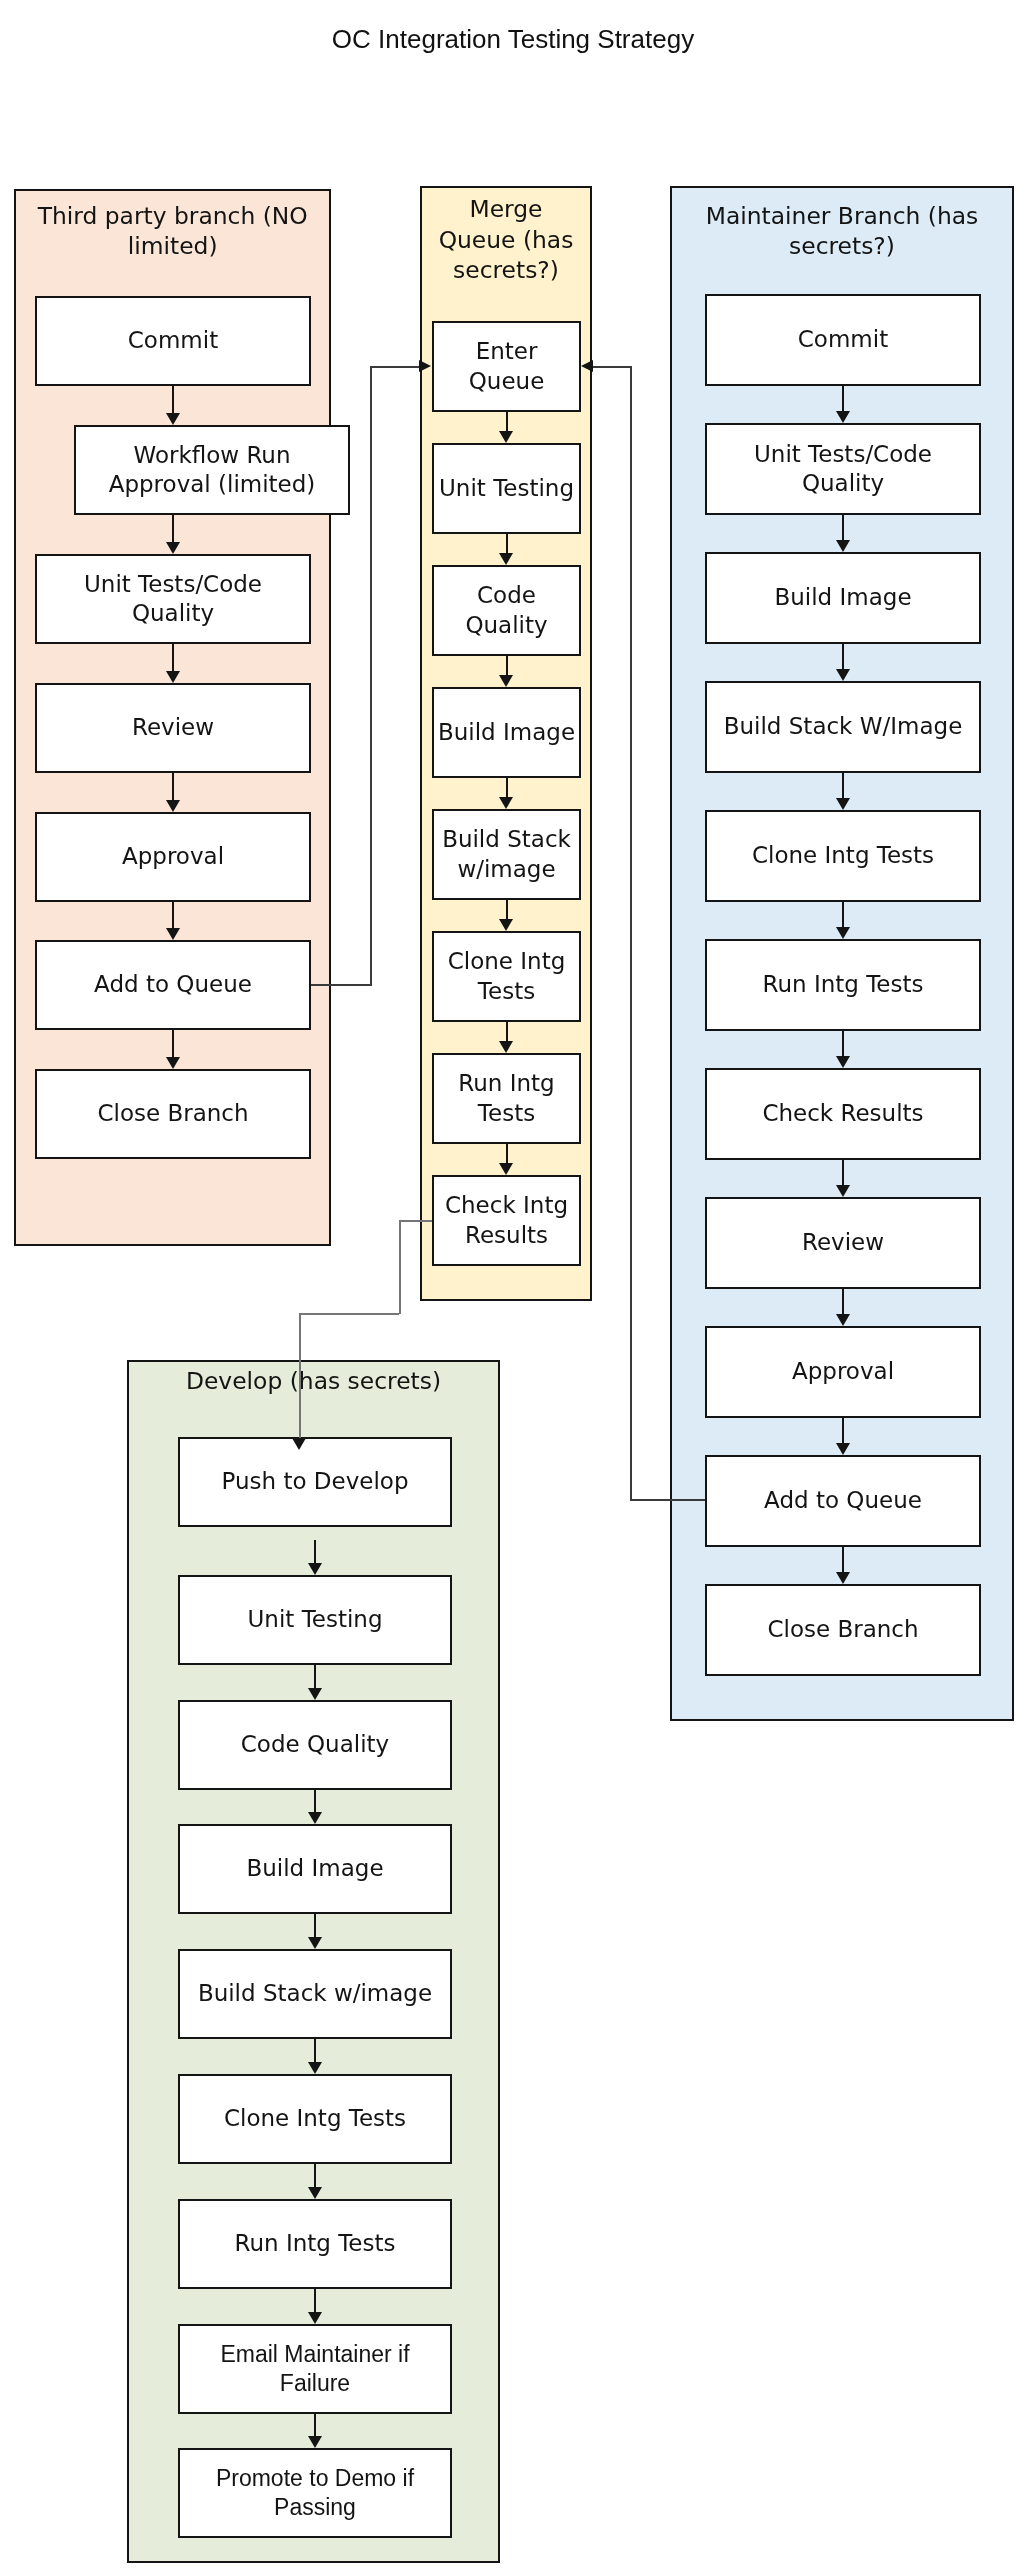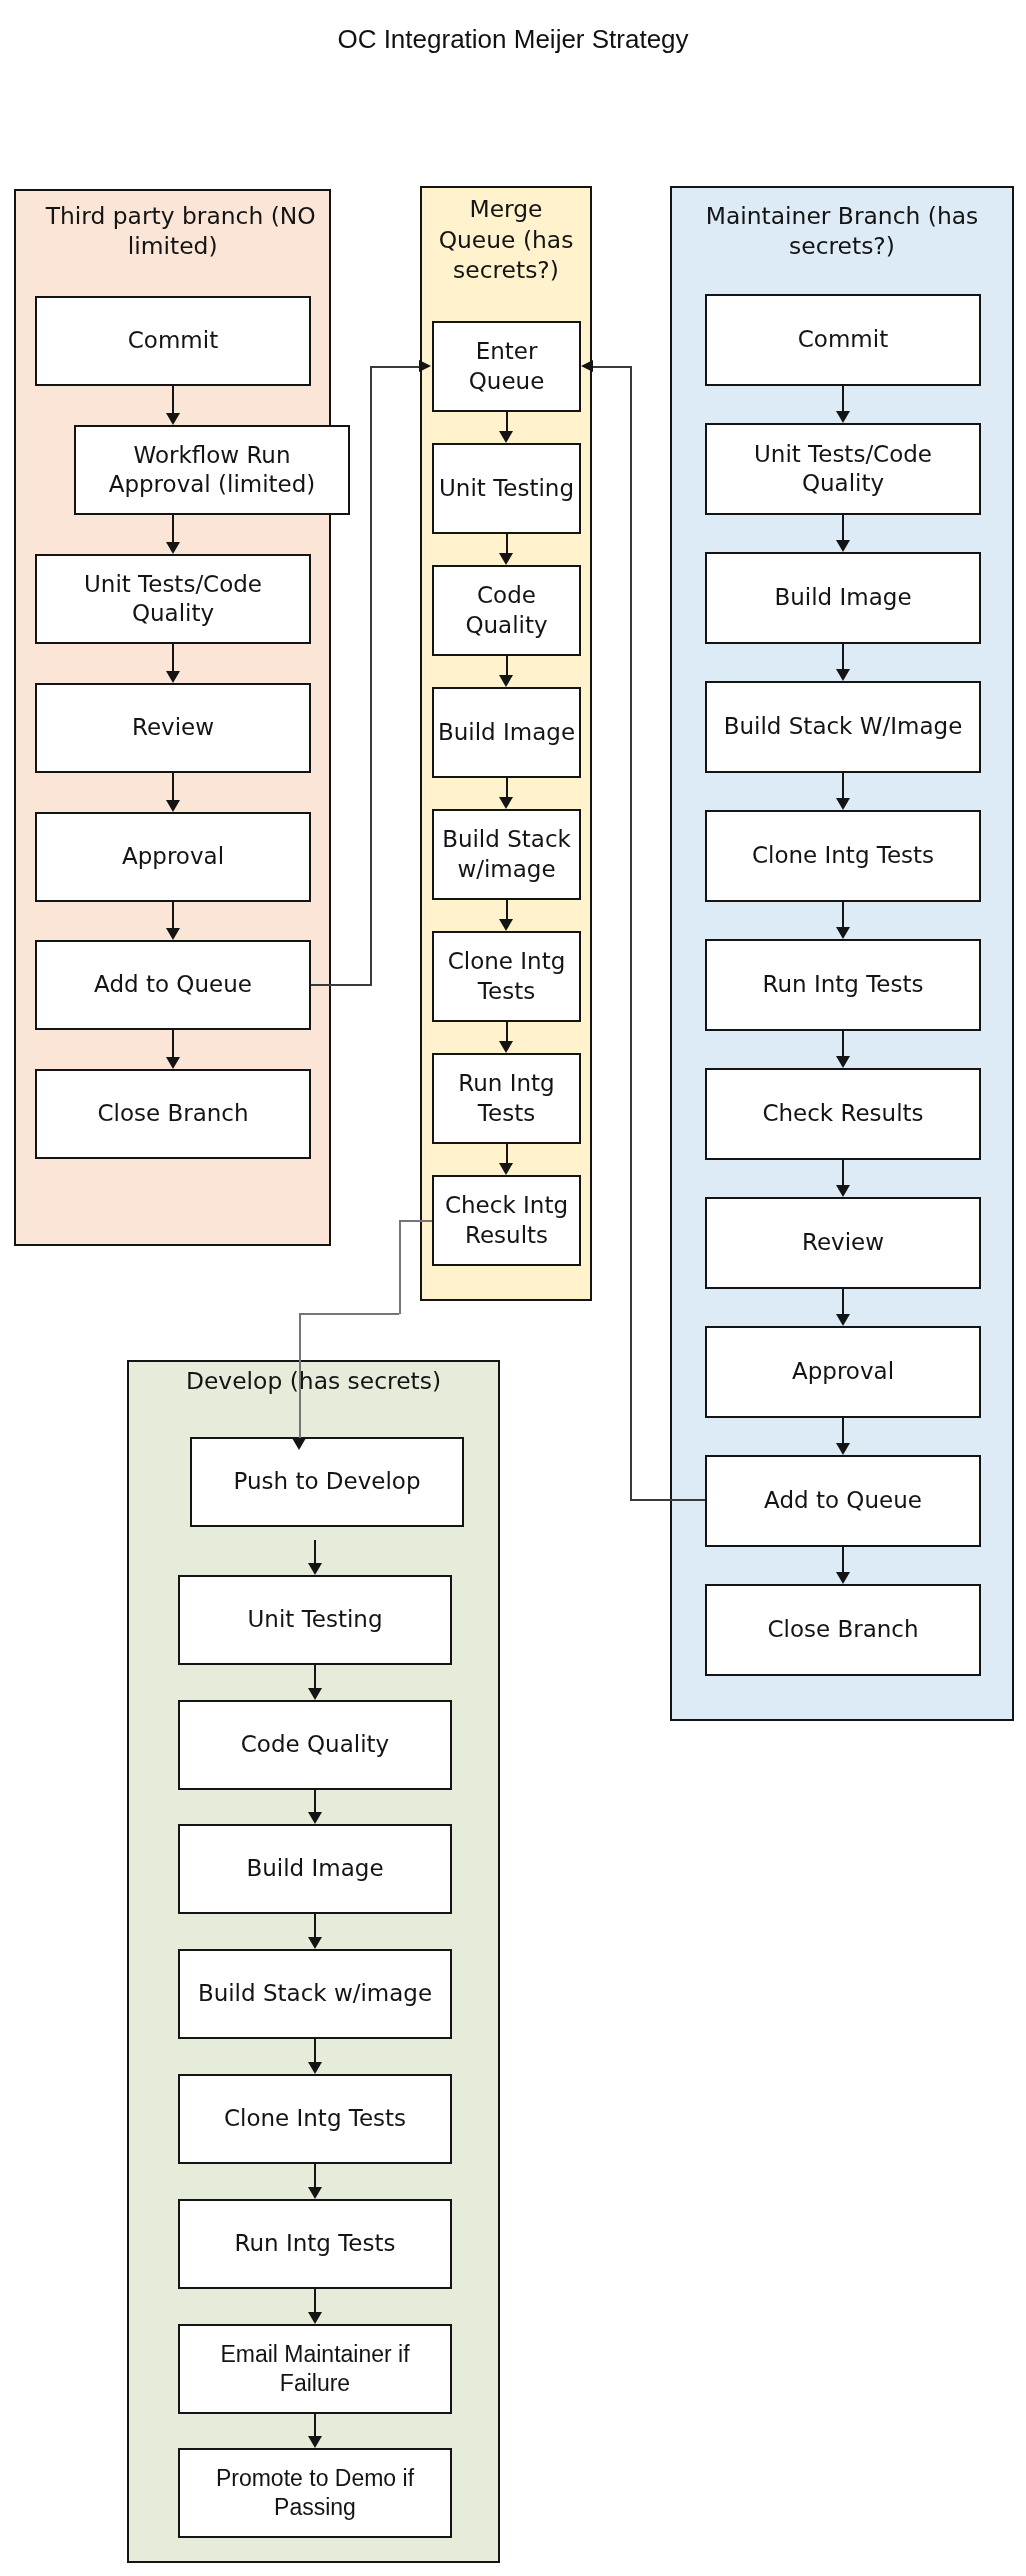--- a/index.html
+++ b/index.html
@@ -26,24 +26,24 @@
       border-left:12.5px solid #141414;}
   .arrow-head-left{position:absolute;width:0;height:0;
       border-top:6.8px solid transparent;border-bottom:6.8px solid transparent;
       border-right:12.5px solid #141414;}
   .conn{position:absolute;}
 </style>
 </head>
 <body>
 
 <div class="page">
-  <div class="abs title" style="left:228px;top:24px;width:570px;">OC Integration Meijer Strategy</div>
+  <div class="abs title" style="left:228px;top:24px;width:570px;">OC Integration Testing Strategy</div>
   <div id="diagram">
       <div class="container" style="left: 14.2px; top: 189px; width: 317px; height: 1057px; background: rgb(251, 229, 214);"></div>
-      <div class="col-header" style="left: 14.2px; top: 201px; width: 317px; padding-left: 8px;">Third party branch (NO</div>
+      <div class="col-header" style="left: 14.2px; top: 201px; width: 317px;">Third party branch (NO</div>
       <div class="col-header" style="left: 14.2px; top: 231px; width: 317px;">limited)</div>
       <div class="flow-box" style="left: 35px; top: 296px; width: 276px; height: 90px; font-size: 23px;">
         <span>Commit</span>
       </div>
       <div class="flow-box" style="left: 35px; top: 425px; width: 276px; height: 90px; font-size: 23px; margin-left: 39px;">
         <span>Workflow Run Approval (limited)</span>
       </div>
       <div class="arrow-line" style="left: 172px; top: 386px; width: 1.7px; height: 27px;"></div>
       <div class="arrow-head-down" style="left: 166px; top: 413px;"></div>
       <div class="flow-box" style="left: 35px; top: 554px; width: 276px; height: 90px; font-size: 23px;">
@@ -164,21 +164,21 @@
       </div>
       <div class="arrow-line" style="left: 842px; top: 1417px; width: 1.7px; height: 26px;"></div>
       <div class="arrow-head-down" style="left: 836px; top: 1443px;"></div>
       <div class="flow-box" style="left: 705px; top: 1584px; width: 276px; height: 92px; font-size: 23px;">
         <span>Close Branch</span>
       </div>
       <div class="arrow-line" style="left: 842px; top: 1547px; width: 1.7px; height: 26px;"></div>
       <div class="arrow-head-down" style="left: 836px; top: 1572px;"></div>
       <div class="container" style="left: 127px; top: 1360px; width: 373px; height: 1203px; background: rgb(229, 236, 217);"></div>
       <div class="col-header" style="left: 127px; top: 1366px; width: 373px;">Develop (has secrets)</div>
-      <div class="flow-box" style="left: 178px; top: 1437px; width: 274px; height: 90px; font-size: 23px; margin-left: 12px;">
+      <div class="flow-box" style="left: 178px; top: 1437px; width: 274px; height: 90px; font-size: 23px;">
         <span>Push to Develop</span>
       </div>
       <div class="flow-box" style="left: 178px; top: 1575px; width: 274px; height: 90px; font-size: 23px;">
         <span>Unit Testing</span>
       </div>
       <div class="arrow-line" style="left: 314px; top: 1540px; width: 1.7px; height: 23.4px;"></div>
       <div class="arrow-head-down" style="left: 308px; top: 1563px;"></div>
       <div class="flow-box" style="left: 178px; top: 1700px; width: 274px; height: 90px; font-size: 23px;">
         <span>Code Quality</span>
       </div>

